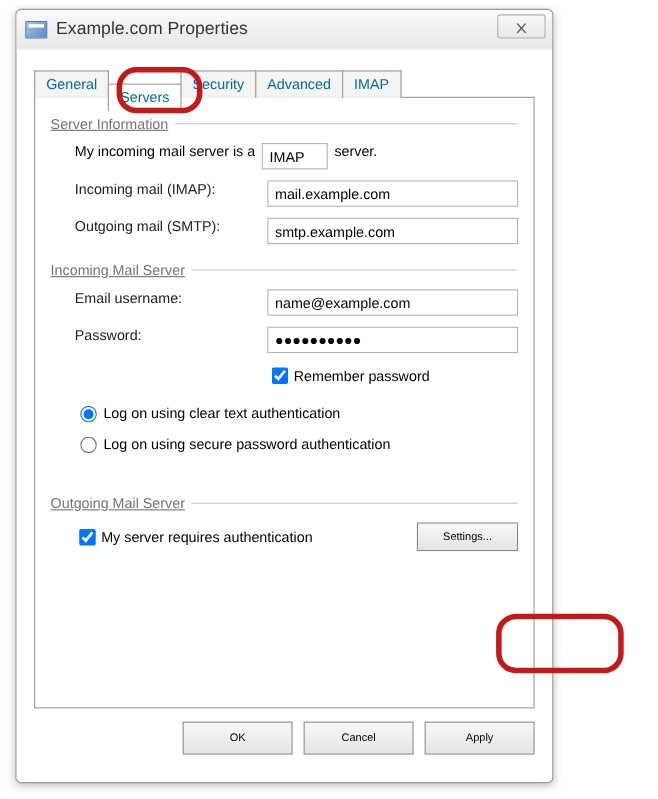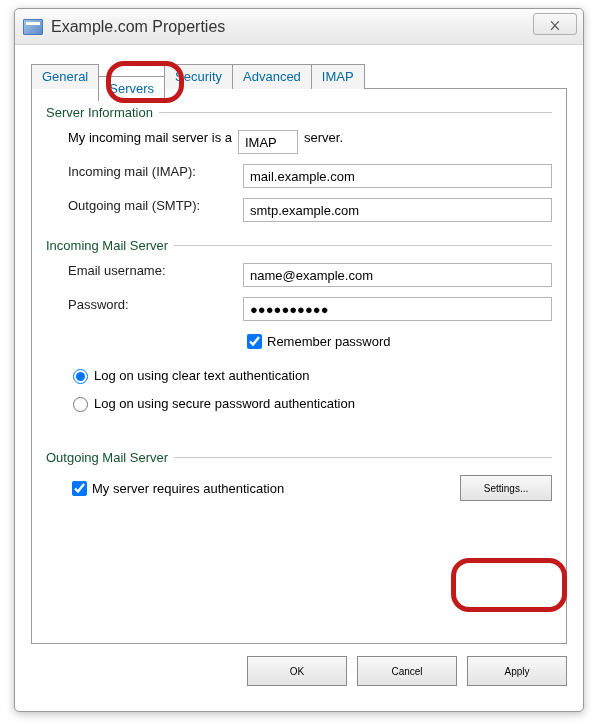--- a/index.html
+++ b/index.html
@@ -10,21 +10,21 @@
       font-size: 13px;
       background: #fff;
       width: 598px;
       height: 726px;
       position: relative;
     }
     .window {
       position: absolute;
       left: 14px;
       top: 8px;
-      width: 570px;
+      width: 489px;
       height: 704px;
       border: 1px solid #9a9a9a;
       border-radius: 5px;
       background: #fff;
       box-shadow: 0 2px 8px rgba(0,0,0,0.25);
     }
     .titlebar {
       height: 36px;
       background: linear-gradient(#fdfdfd, #f0f0f0 50%, #e8e8e8);
       border-bottom: 1px solid #d0d0d0;
@@ -101,24 +101,25 @@
     .tab-body {
       border: 1px solid #9a9a9a;
       min-height: 556px;
       background: #fff;
       padding: 16px 14px;
       position: relative;
       z-index: 1;
     }
     .group-label {
       font-size: 13px;
-      color: #14532d;
+      color: #737373;
       display: flex;
       align-items: center;
       margin-bottom: 10px;
+      text-decoration: underline;
     }
     .group-label::after {
       content: "";
       flex: 1;
       height: 1px;
       background: #c8c8c8;
       margin-left: 6px;
     }
     .row {
       display: flex;

